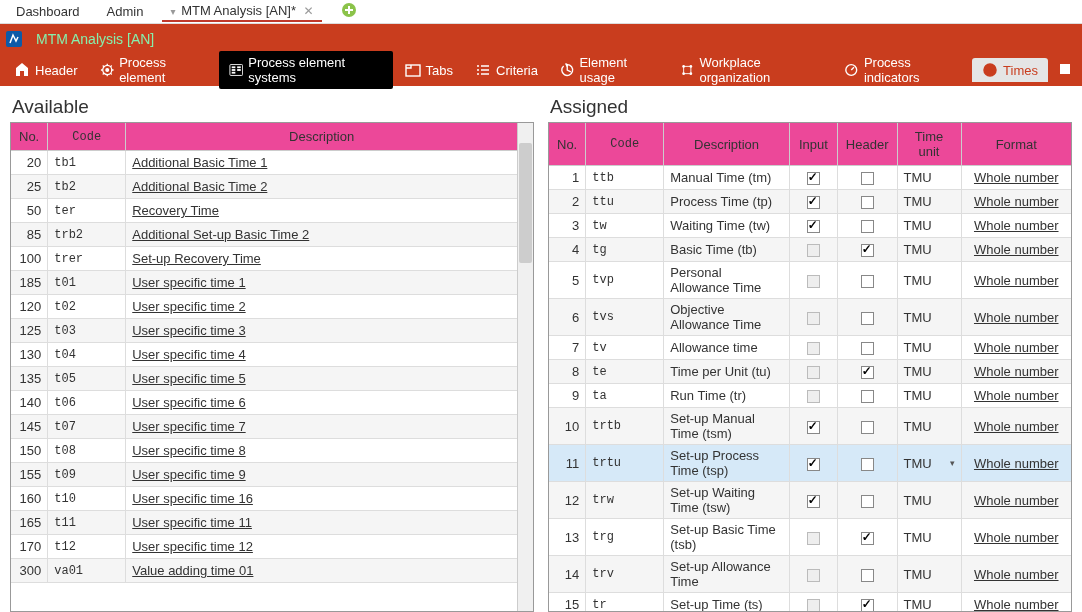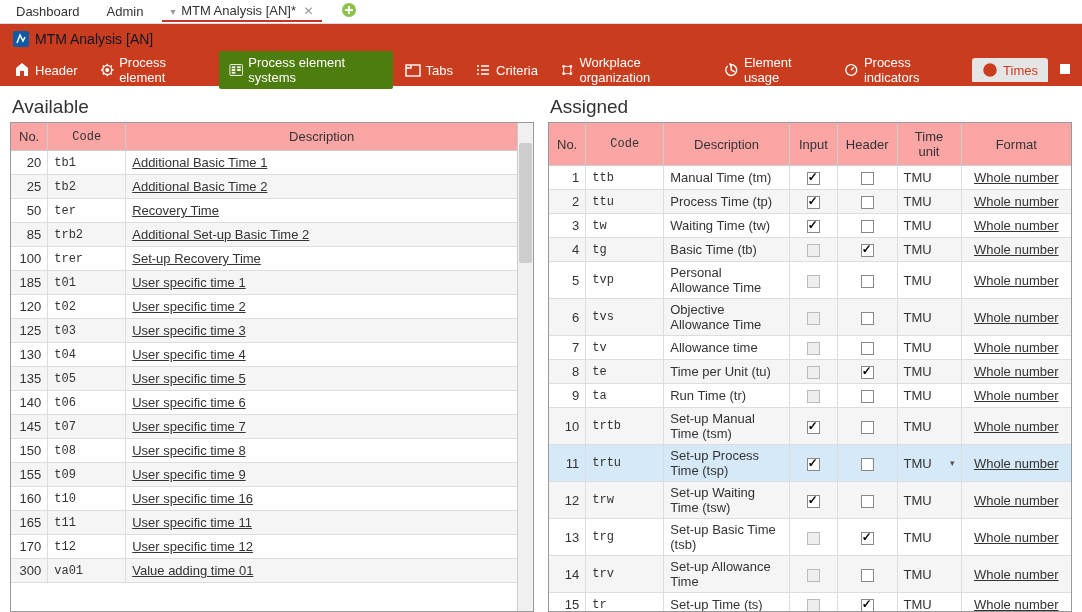--- a/index.html
+++ b/index.html
@@ -5,39 +5,39 @@
   * { box-sizing: border-box; }
   body { margin: 0; font-family: "Segoe UI", Arial, sans-serif; font-size: 13px; background: #fff; width: 1082px; }
   
   .top-tabs { display: flex; align-items: center; height: 24px; padding: 0 8px; background: #fff; border-bottom: 1px solid #ddd; gap: 11px; }
   .top-tab { padding: 2px 8px; cursor: pointer; color: #333; }
   .top-tab.active { border-bottom: 2px solid #c0392b; }
   .chevron { color: #999; font-size: 10px; margin-right: 2px;}
   .close-x { color: #999; margin-left: 4px; font-size: 12px; cursor: pointer; }
   .add-tab { color: #4CAF50; font-size: 16px; margin-left: 8px; cursor: pointer; }
   
-  .title-bar { background: #c93d1e; color: #0f172a; height: 30px; display: flex; align-items: center; padding: 0 13px; font-size: 14px; gap: 6px;}
+  .title-bar { background: #c93d1e; color: #86efac; height: 30px; display: flex; align-items: center; padding: 0 6px; font-size: 14px; gap: 14px;}
   .title-icon { width: 16px; height: 16px; background: #0d5aa7; border-radius: 2px; display: inline-flex; align-items:center; justify-content:center; font-size:10px;}
   
   .ribbon { background: #c93d1e; display: flex; align-items: center; height: 32px; padding: 0 4px; gap: 2px; }
   .ribbon-item { display: flex; align-items: center; gap: 5px; padding: 4px 10px; color: #fff; font-size: 13px; cursor: pointer; border-radius: 2px; }
-  .ribbon-item.highlight { background: #4d7c0f; justify-content: space-between; }
+  .ribbon-item.highlight { background: #000000; justify-content: space-between; }
   .ribbon-item.active { background: #e5e5e5; color: #c93d1e; border-radius: 3px 3px 0 0; }
   .ribbon-item.active svg { stroke: #c93d1e; fill: #c93d1e; }
   .ribbon-spacer { flex: 1; }
   .ribbon-end { color: #fff; padding: 4px 6px; cursor: pointer; }
   
   .content { display: flex; padding: 6px 10px 10px 10px; gap: 14px; background: #fff; }
   .panel { flex: 1; }
   .panel-title { font-size: 19px; color: #333; padding: 4px 2px; }
   
   .grid-wrap { border: 1px solid #999; height: 490px; display:flex; }
   .grid-scroll { flex:1; overflow-y: hidden; }
   table { border-collapse: collapse; width: 100%; }
-  th { background: #fca5a5; border: 1px solid #ccc; border-top:none; padding: 6px 8px; font-weight: normal; color: #333; text-align:center;}
+  th { background: #ec4899; border: 1px solid #ccc; border-top:none; padding: 6px 8px; font-weight: normal; color: #333; text-align:center;}
   th:first-child{border-left:none;}
   th:last-child{border-right:none;}
   td { border: 1px solid #ddd; border-left:none; padding: 3px 6px; color: #333; height:24px;}
   td:last-child{border-right:none;text-decoration:underline;}
   tr:nth-child(even) td { background: #f5f5f5; }
   tr.selected td { background: #d6e9f8 !important; }
   .col-no { width: 34px; text-align: right; }
   .col-code { width: 78px; font-family: "Consolas","Courier New",monospace; font-size:12px;}
   .col-input, .col-header { width: 48px; text-align: center; }
   .col-unit { width: 64px; }
@@ -117,35 +117,35 @@
       </svg>
     <span>Tabs</span>
   </div>
   <div class="ribbon-item">
     <svg class="icon" viewBox="0 0 16 16" fill="none" stroke="#fff" stroke-width="1.6">
         <path d="M2 4h2M6 4h8M2 8h2M6 8h8M2 12h2M6 12h8"></path>
       </svg>
     <span>Criteria</span>
   </div>
   <div class="ribbon-item">
+    <svg class="icon" viewBox="0 0 16 16" fill="none" stroke="#fff" stroke-width="1.5">
+        <path d="M8 2a6 6 0 1 1-4 1.5M8 2v6l4 2"></path>
+        <path d="M6 1l2 1-1 2" fill="#fff"></path>
+      </svg>
+    <span>Element usage</span>
+  </div>
+  <div class="ribbon-item">
     <svg class="icon" viewBox="0 0 16 16" fill="#fff">
         <circle cx="4" cy="4" r="1.5"></circle>
         <circle cx="12" cy="4" r="1.5"></circle>
         <circle cx="4" cy="12" r="1.5"></circle>
         <circle cx="12" cy="12" r="1.5"></circle>
         <path d="M4 4h8M4 12h8M4 4v8M12 4v8" stroke="#fff" stroke-width="1"></path>
       </svg>
     <span>Workplace organization</span>
-  </div>
-  <div class="ribbon-item">
-    <svg class="icon" viewBox="0 0 16 16" fill="none" stroke="#fff" stroke-width="1.5">
-        <path d="M8 2a6 6 0 1 1-4 1.5M8 2v6l4 2"></path>
-        <path d="M6 1l2 1-1 2" fill="#fff"></path>
-      </svg>
-    <span>Element usage</span>
   </div>
   <div class="ribbon-item">
     <svg class="icon" viewBox="0 0 16 16" fill="none" stroke="#fff" stroke-width="1.5">
         <circle cx="8" cy="8" r="6"></circle>
         <path d="M8 8L11 5"></path>
       </svg>
     <span>Process indicators</span>
   </div>
   <div class="ribbon-item active">
     <svg class="icon" viewBox="0 0 16 16" fill="none" stroke="#c93d1e" stroke-width="1.5">

